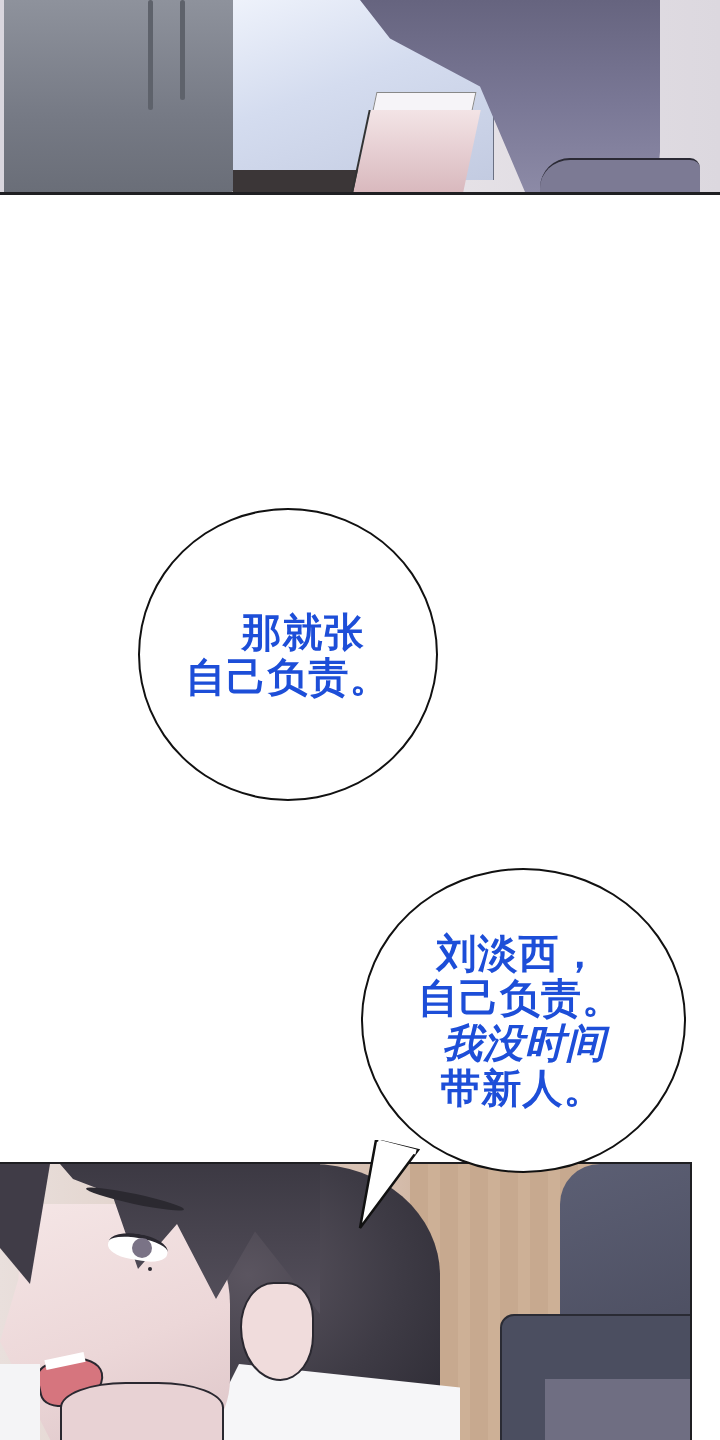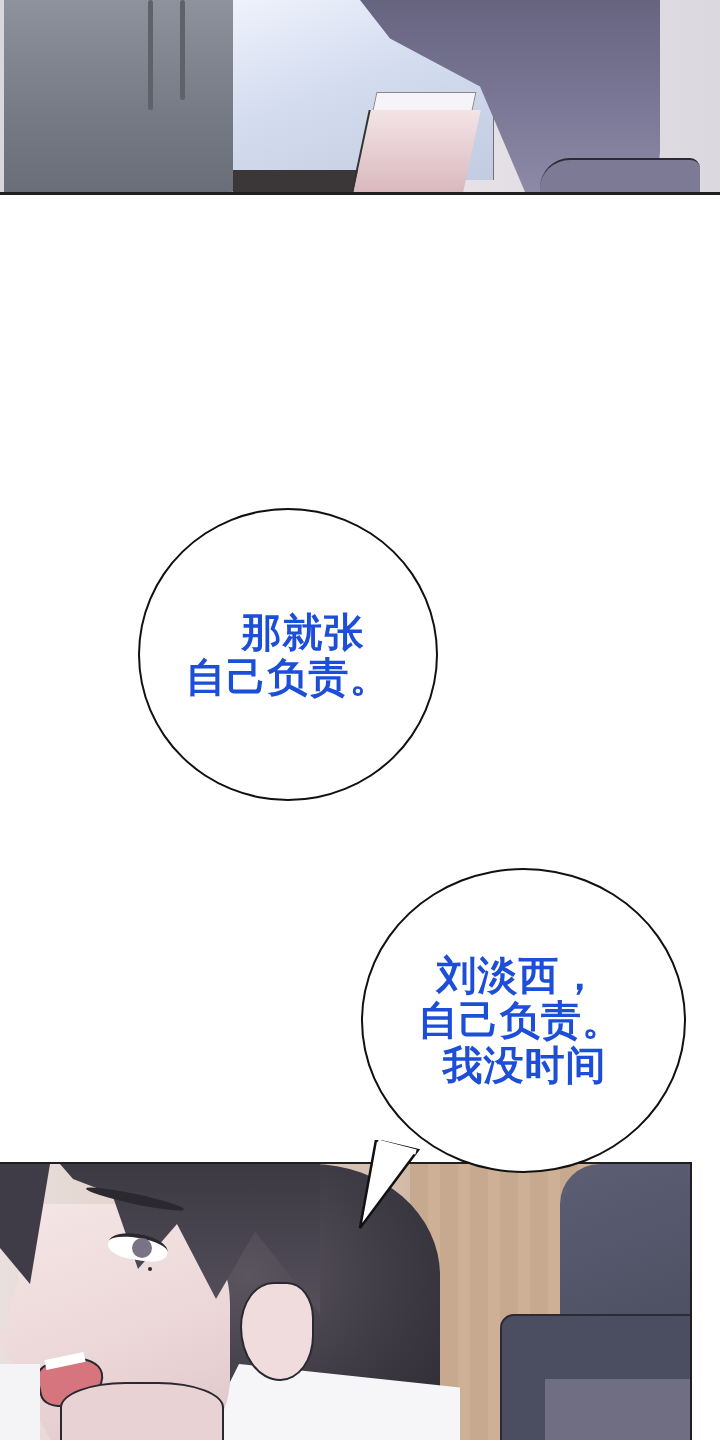--- a/index.html
+++ b/index.html
@@ -107,14 +107,15 @@
 </div>
 
 <svg class="bubble-tail" viewBox="0 0 70 90">
   <polygon points="20,0 62,10 4,88" fill="#ffffff" stroke="#111" stroke-width="2.5" stroke-linejoin="miter"></polygon>
   <line x1="22" y1="2" x2="60" y2="12" stroke="#ffffff" stroke-width="5"></line>
 </svg>
 
 <div class="bubble bubble-2">
   <span class="bubble-text b2-line" style="margin-left:-10px;">刘淡西，</span>
   <span class="bubble-text b2-line" style="margin-left:-6px;">自己负责。</span>
-  <span class="bubble-text b2-line" style="margin-left:2px;">我没时间</span>
+  <span class="bubble-text b2-line" style="margin-left:2px;font-style:italic;">我没时间</span>
+  <span class="bubble-text b2-line" style="margin-left:-2px;">带新人。</span>
 </div>
 
 </body></html>

